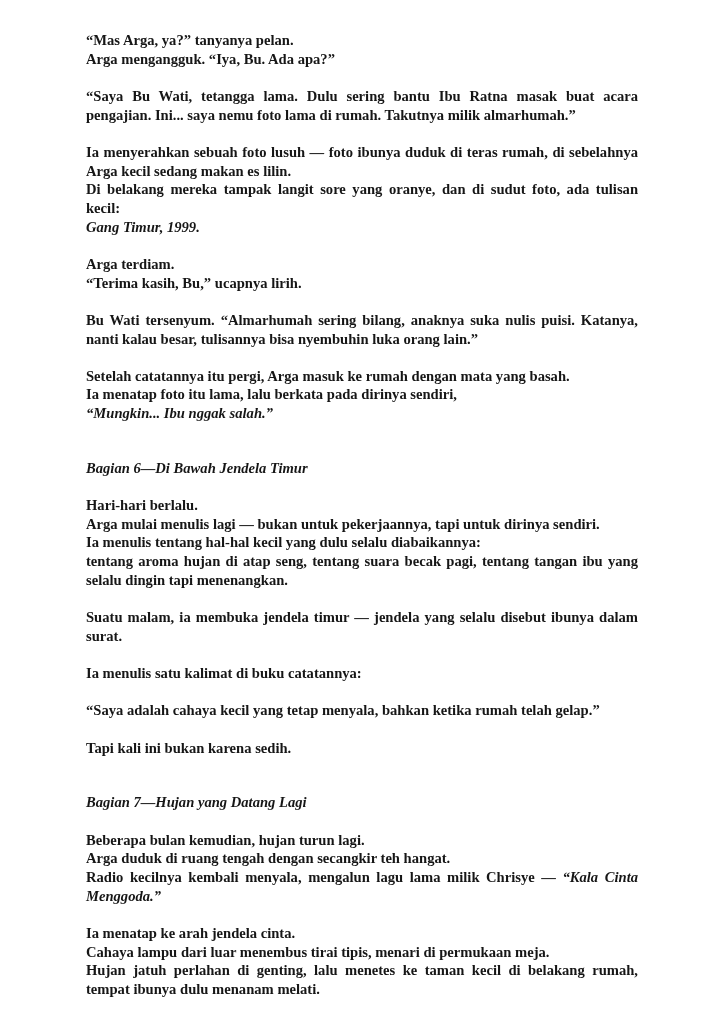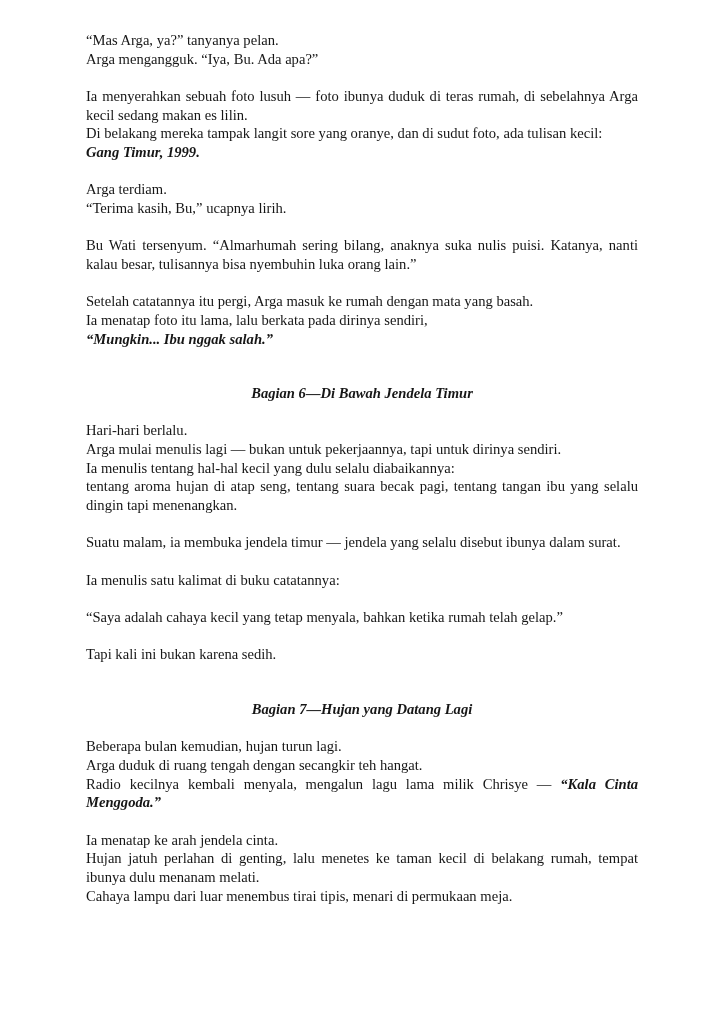--- a/index.html
+++ b/index.html
@@ -20,35 +20,38 @@
     line-height: 18.66px;
     color: #161616;
   }
   .para {
     margin: 0 0 18.66px 0;
   }
   .line {
     text-align: justify;
   }
   .para.heading .line {
-    text-align: center;
+    text-align: left;
     margin-top: 36px;
   }
-  .run-r { font-style: normal; font-weight: normal; }
+  .run-r { font-style: normal; font-weight: bold; }
   .run-i { font-style: italic; font-weight: bold; }
   .run-bi { font-style: italic; font-weight: bold; }
 </style>
 </head>
 <body>
 
 <div class="doc-page">
   <div style="color: rgb(22, 22, 22);">
       <div class="para">
         <div class="line"><span class="run-r">“Mas Arga, ya?” tanyanya pelan.</span></div>
         <div class="line"><span class="run-r">Arga mengangguk. “Iya, Bu. Ada apa?”</span></div>
+      </div>
+      <div class="para">
+        <div class="line"><span class="run-r">“Saya Bu Wati, tetangga lama. Dulu sering bantu Ibu Ratna masak buat acara pengajian. Ini... saya nemu foto lama di rumah. Takutnya milik almarhumah.”</span></div>
       </div>
       <div class="para">
         <div class="line"><span class="run-r">Ia menyerahkan sebuah foto lusuh — foto ibunya duduk di teras rumah, di sebelahnya Arga kecil sedang makan es lilin.</span></div>
         <div class="line"><span class="run-r">Di belakang mereka tampak langit sore yang oranye, dan di sudut foto, ada tulisan kecil:</span></div>
         <div class="line"><span class="run-i">Gang Timur, 1999.</span></div>
       </div>
       <div class="para">
         <div class="line"><span class="run-r">Arga terdiam.</span></div>
         <div class="line"><span class="run-r">“Terima kasih, Bu,” ucapnya lirih.</span></div>
       </div>
@@ -84,17 +87,17 @@
       <div class="para heading">
         <div class="line"><span class="run-bi">Bagian 7—Hujan yang Datang Lagi</span></div>
       </div>
       <div class="para">
         <div class="line"><span class="run-r">Beberapa bulan kemudian, hujan turun lagi.</span></div>
         <div class="line"><span class="run-r">Arga duduk di ruang tengah dengan secangkir teh hangat.</span></div>
         <div class="line"><span class="run-r">Radio kecilnya kembali menyala, mengalun lagu lama milik Chrisye — </span><span class="run-i">“Kala Cinta Menggoda.”</span></div>
       </div>
       <div class="para">
         <div class="line"><span class="run-r">Ia menatap ke arah jendela cinta.</span></div>
+        <div class="line"><span class="run-r">Cahaya lampu dari luar menembus tirai tipis, menari di permukaan meja.</span></div>
         <div class="line"><span class="run-r">Hujan jatuh perlahan di genting, lalu menetes ke taman kecil di belakang rumah, tempat ibunya dulu menanam melati.</span></div>
-        <div class="line"><span class="run-r">Cahaya lampu dari luar menembus tirai tipis, menari di permukaan meja.</span></div>
       </div>
     </div>
 </div>
 
 </body></html>

